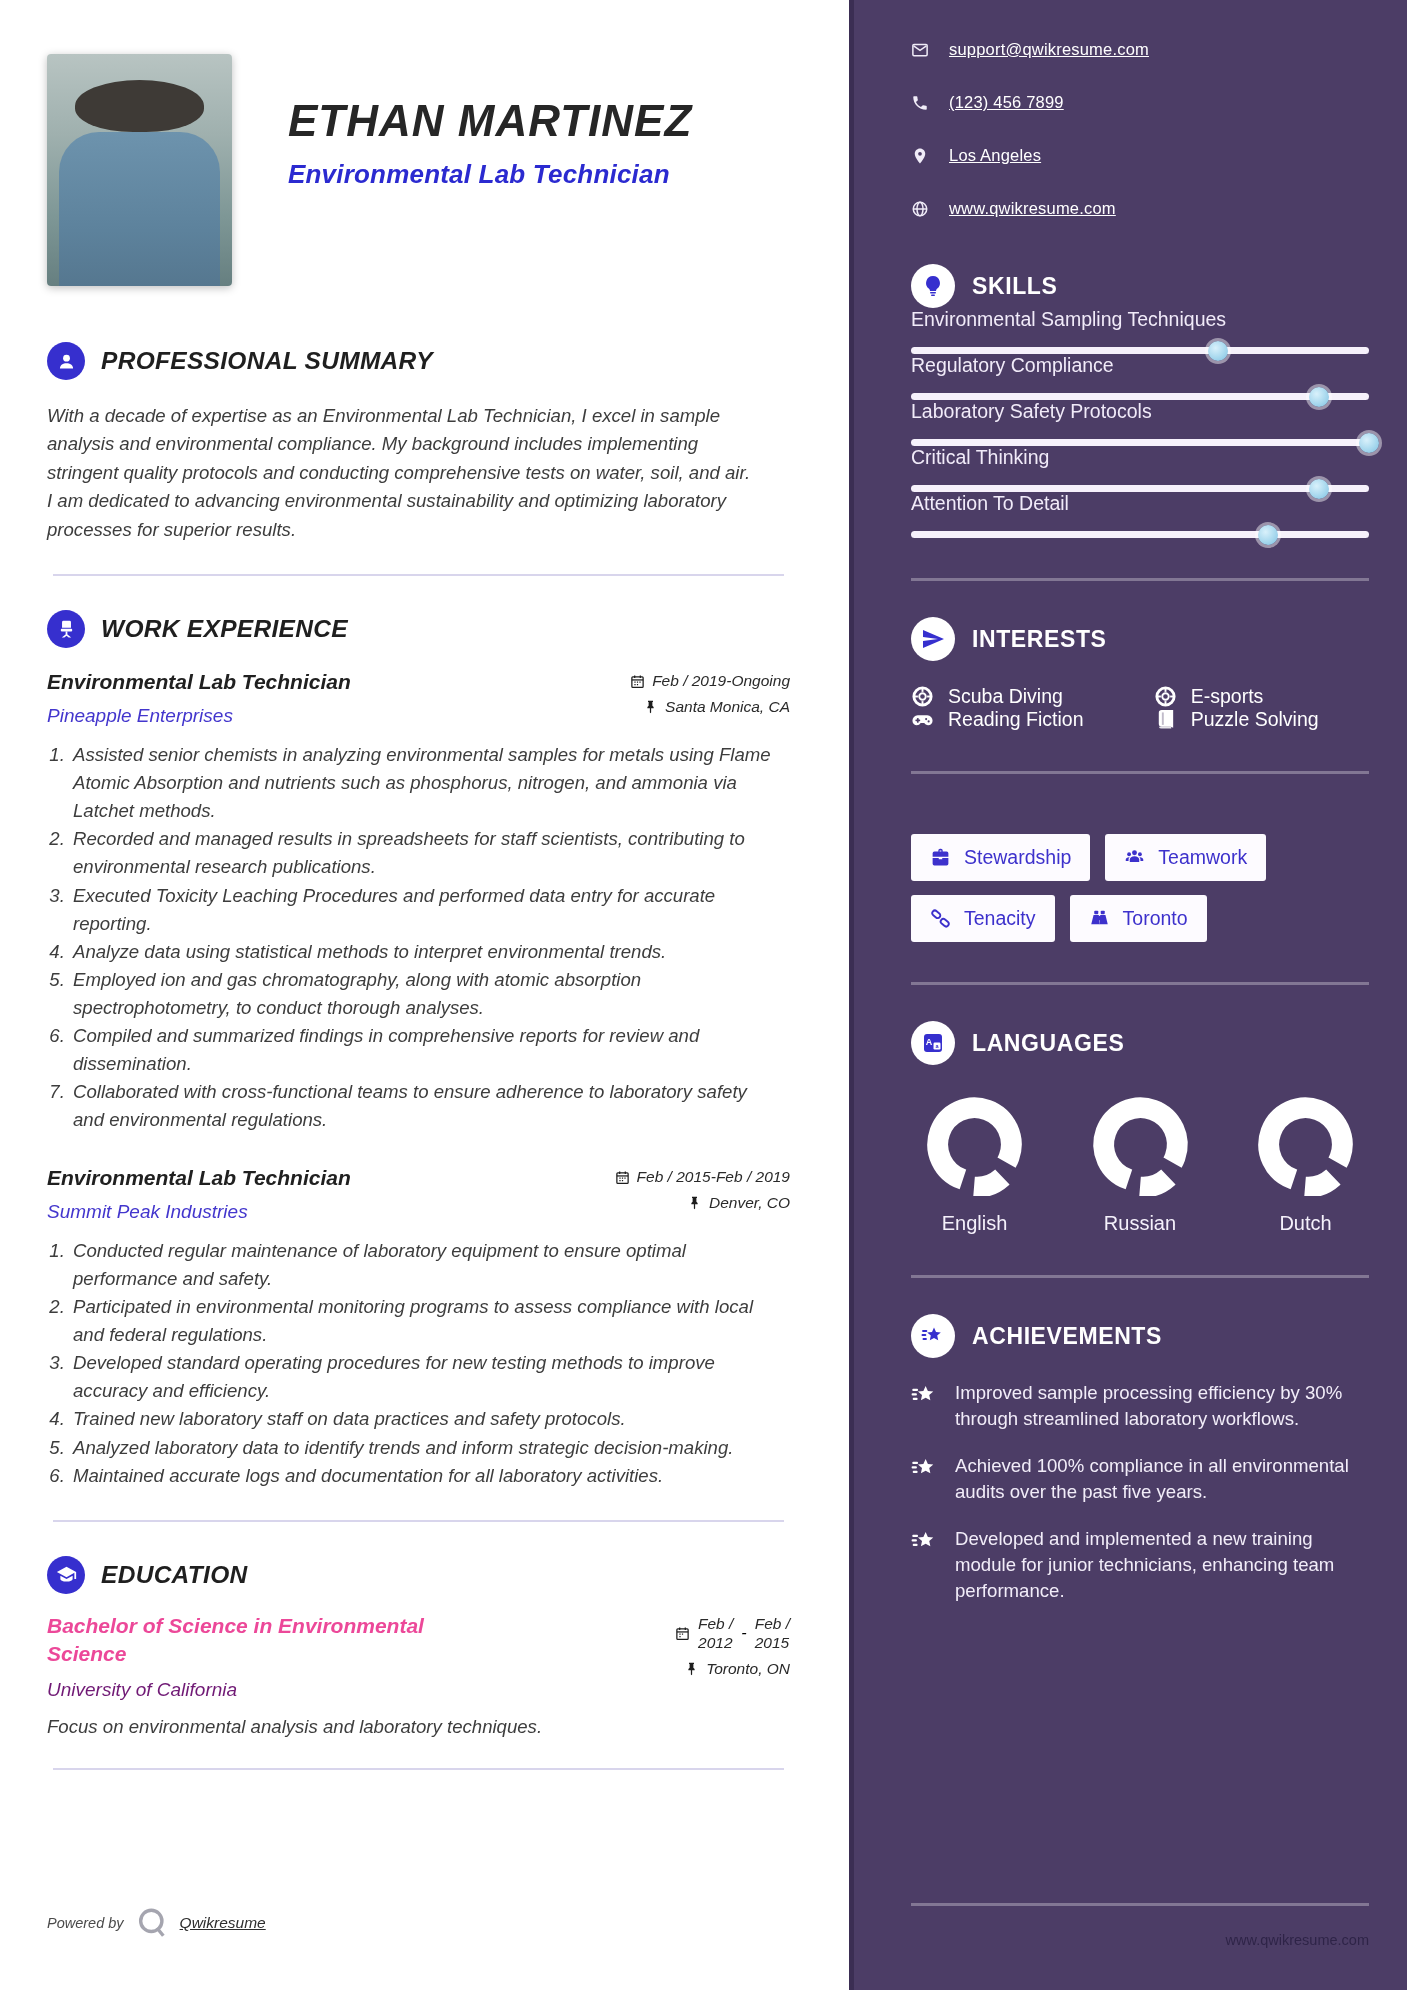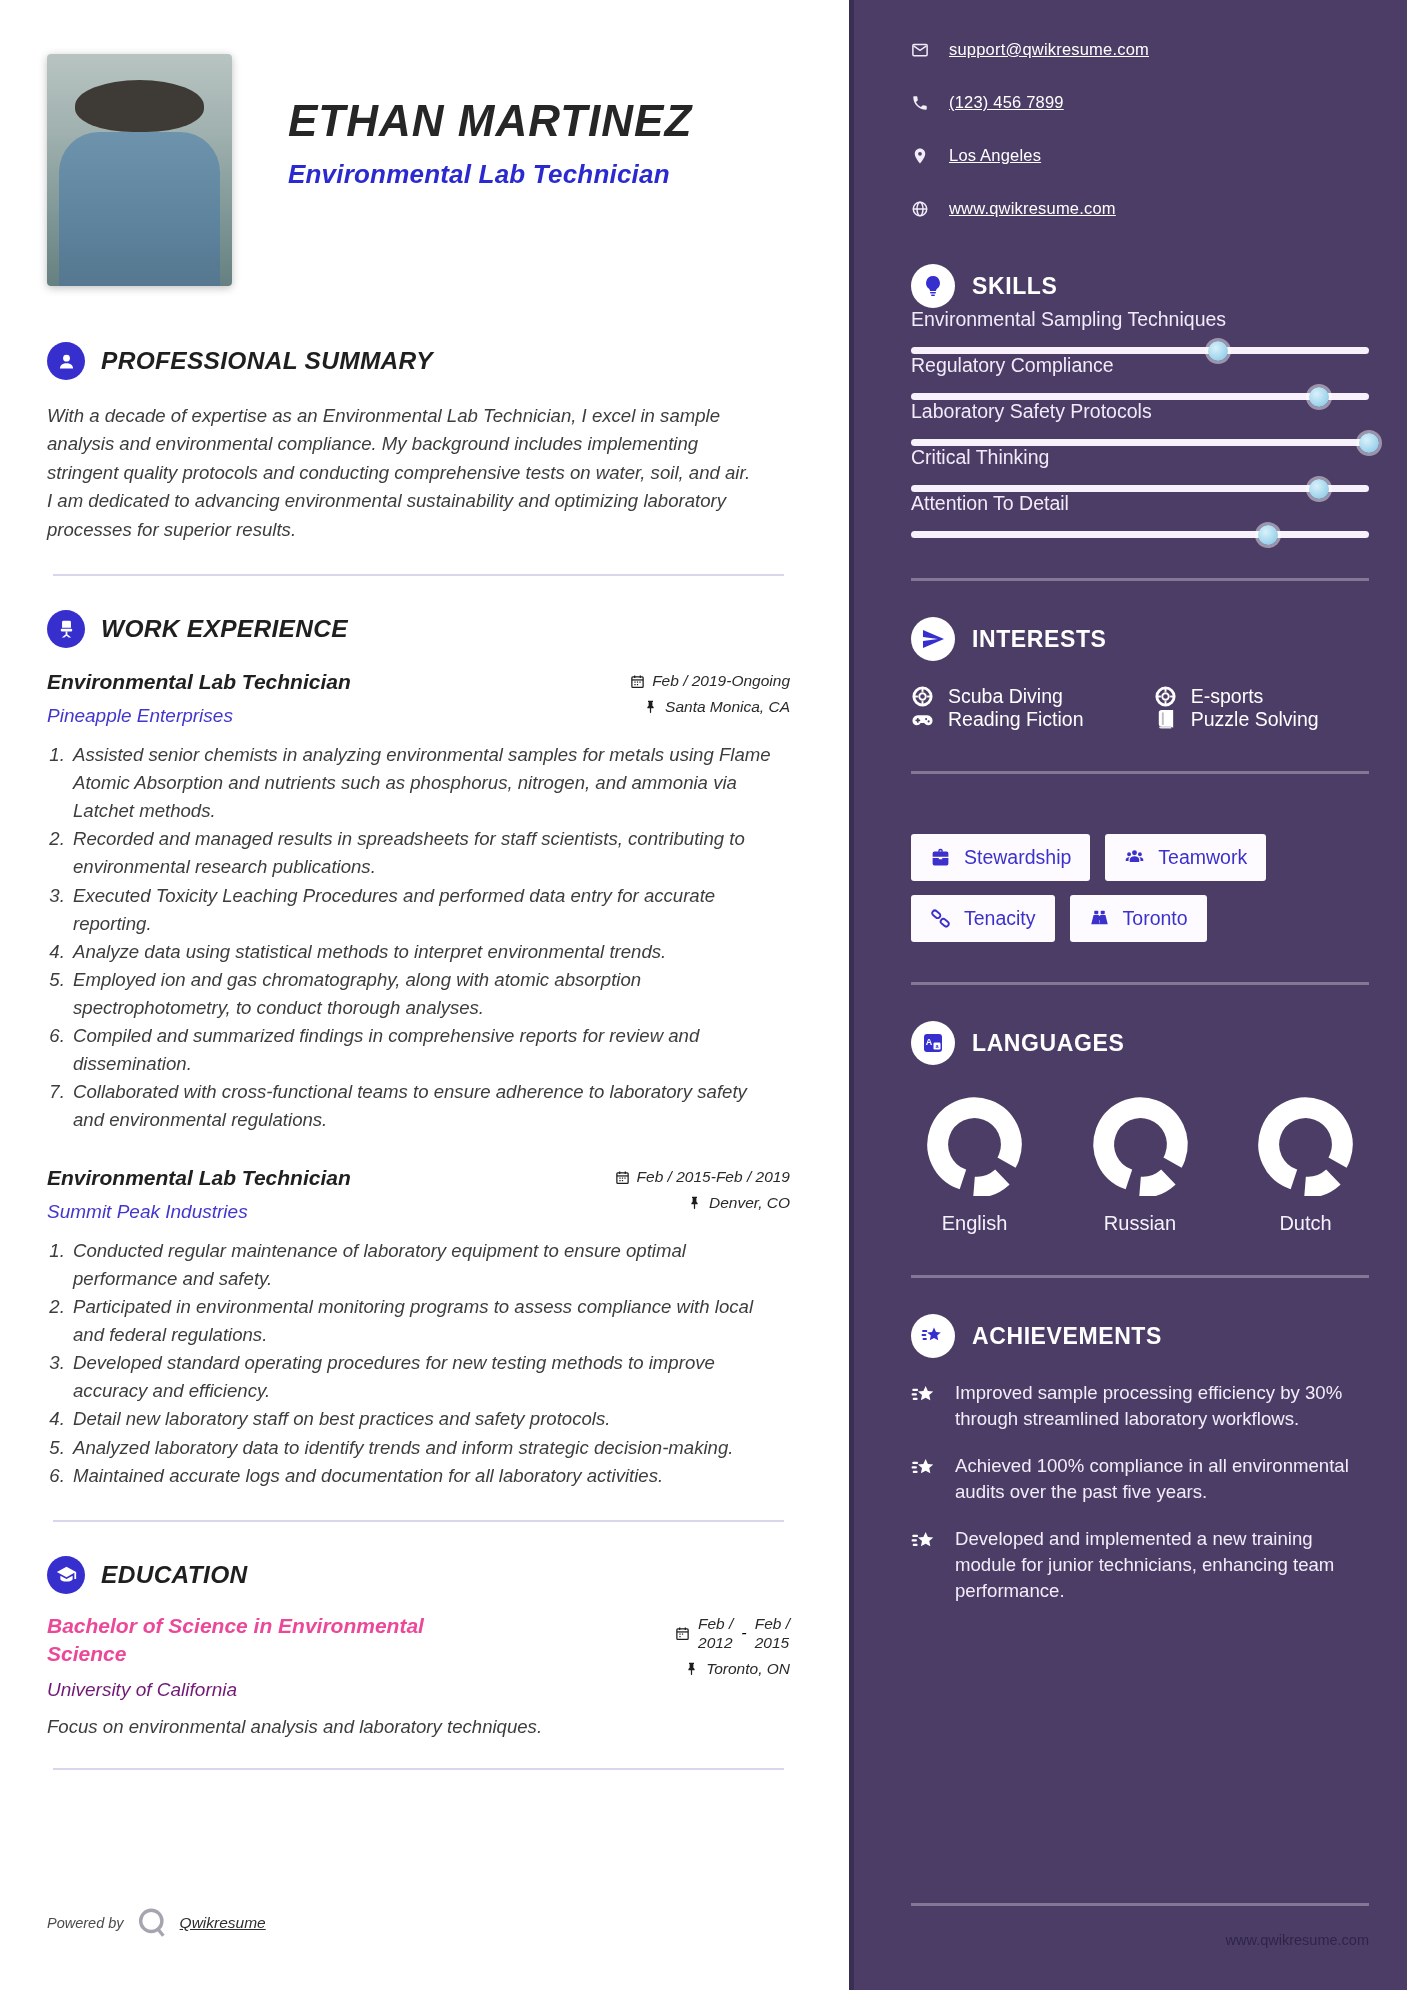--- a/index.html
+++ b/index.html
@@ -203,21 +203,21 @@
                   <path d="M15 3h1V1H8v2h1v6.2L7 11v2h4v7l1 1.3L13 20v-7h4v-2l-2-1.8z"></path>
                 </svg>
               <span>Denver, CO</span>
             </div>
           </div>
         </div>
         <ol class="bullets">
           <li>Conducted regular maintenance of laboratory equipment to ensure optimal performance and safety.</li>
           <li>Participated in environmental monitoring programs to assess compliance with local and federal regulations.</li>
           <li>Developed standard operating procedures for new testing methods to improve accuracy and efficiency.</li>
-          <li>Detail new laboratory staff on best practices and safety protocols.</li>
+          <li>Trained new laboratory staff on data practices and safety protocols.</li>
           <li>Analyzed laboratory data to identify trends and inform strategic decision-making.</li>
           <li>Maintained accurate logs and documentation for all laboratory activities.</li>
         </ol>
       </div>
     </div>
 
     <hr class="rule">
 
     <div class="sec">
       <div class="section-head">

